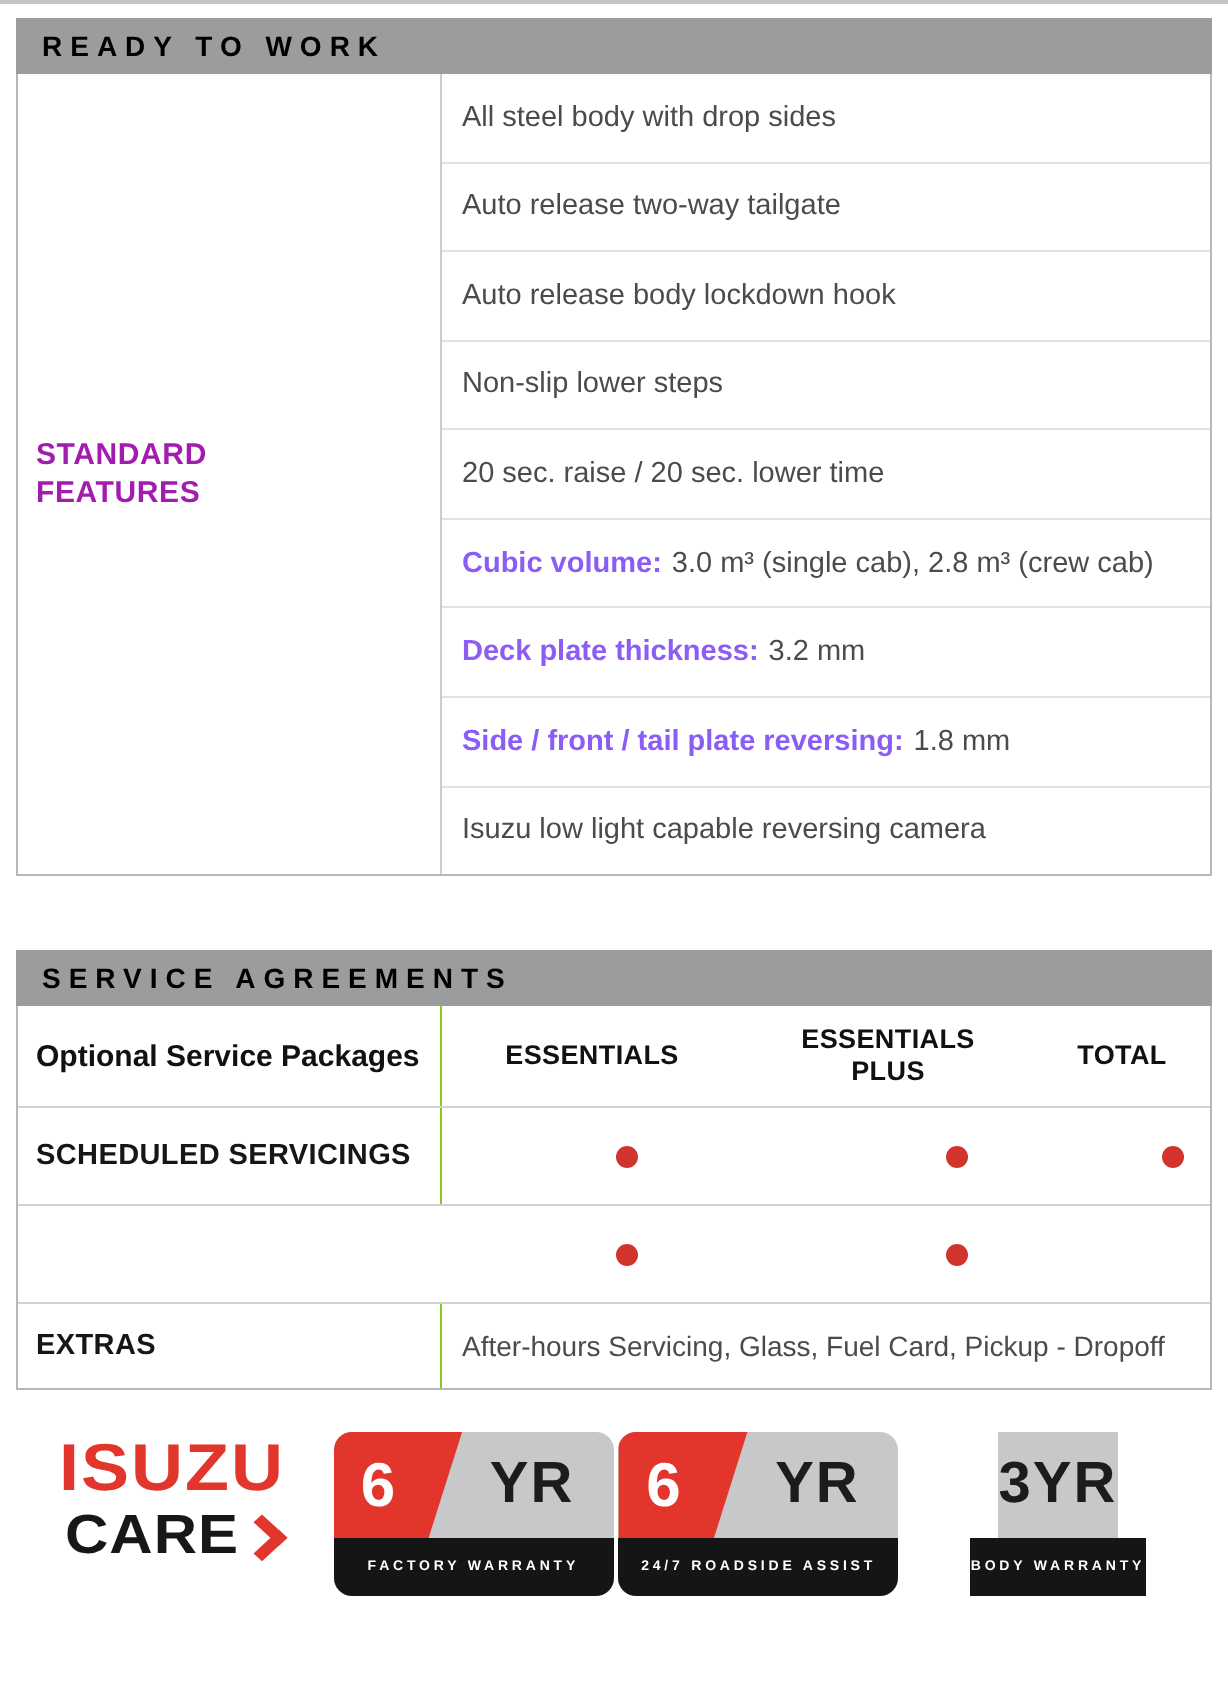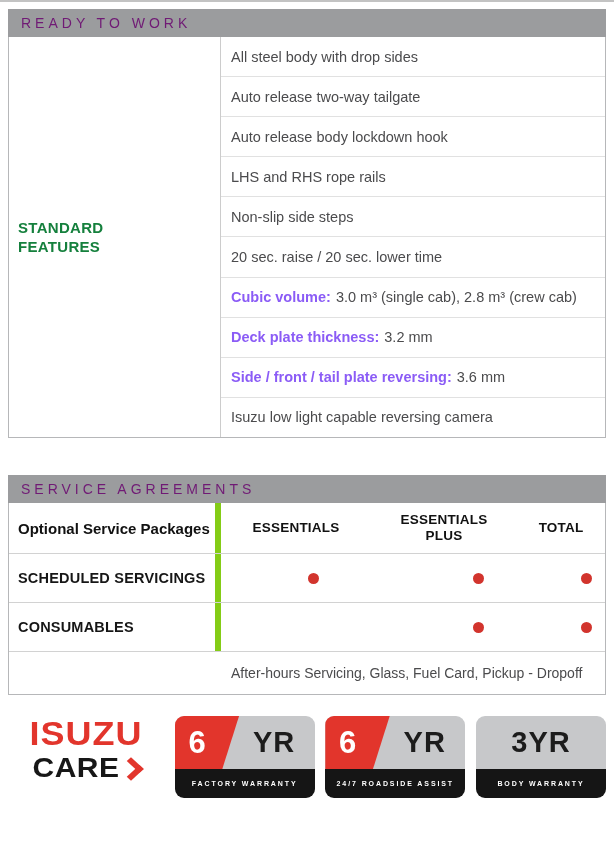--- a/index.html
+++ b/index.html
@@ -7,39 +7,39 @@
     width:614px;height:853px;background:#ffffff;
     font-family:"Liberation Sans","DejaVu Sans",sans-serif;
     position:relative;overflow:hidden;
     -webkit-font-smoothing:antialiased;
   }
   .top-rule{height:2px;background:#c3c3c3;width:614px;}
   .content{margin:0 8px;width:598px;}
 
   
   .bar{
-    height:28px;background:var(--bar_gray,#9b9c9e);color:#701a75;
+    height:28px;background:var(--bar_gray,#9b9c9e);color:#000000;
     display:flex;align-items:center;padding-left:13px;
-    font-weight:normal;font-size:14px;letter-spacing:4px;
+    font-weight:bold;font-size:14px;letter-spacing:4px;
   }
   .section1{margin-top:7px;}
   .section2{margin-top:37px;}
 
   
   .t1{
     display:flex;height:401px;box-sizing:border-box;
     border:1px solid #b6b7b9;border-top:none;
   }
   .t1-left{
     width:212px;box-sizing:border-box;flex:0 0 212px;
     border-right:1px solid #cccccc;
     display:flex;align-items:center;padding-left:9px;
   }
   .t1-label{
-    font-weight:bold;font-size:15px;line-height:1.3;color:#15803d;
+    font-weight:bold;font-size:15px;line-height:1.3;color:#a21caf;
     letter-spacing:.3px;width:105px;
   }
   .t1-right{flex:1;display:flex;flex-direction:column;min-width:0;}
   .feat-row{
     flex:1;display:flex;align-items:center;padding-left:10px;
     border-top:1px solid #e1e1e1;white-space:nowrap;overflow:hidden;
   }
   .feat-row:first-child{border-top:none;}
   .feat-text{font-size:14.5px;color:#4b4b4d;}
   .feat-bold{font-weight:bold;font-size:14.5px;color:#8b5cf6;}
@@ -48,21 +48,21 @@
   
   .t2{box-sizing:border-box;border:1px solid #b6b7b9;border-top:none;}
   .t2-row{
     display:grid;grid-template-columns:212px 150px 146px 1fr;
     align-items:center;
   }
   .t2-row + .t2-row{border-top:1px solid #d2d2d2;}
   .t2-cell0{
     align-self:stretch;display:flex;align-items:center;
     padding-left:9px;box-sizing:border-box;
-    border-right:6px solid #84cc16;
+    border-right:1px solid #84cc16;
   }
   .t2-head{height:50px;}
   .t2-head .t2-cell0{font-weight:bold;font-size:15px;color:#111111;}
   .t2-colhead{
     text-align:center;font-weight:bold;font-size:13.5px;color:#111111;
     letter-spacing:.2px;white-space:pre-line;line-height:1.15;
   }
   .t2-r1,.t2-r2{height:48px;gap:17px;}
   .t2-r3{height:55px;}
   .t2-r4{height:42px;}
@@ -101,21 +101,21 @@
   .care-arrow{
     width:12px;height:12px;margin-left:2px;margin-top:2px;
     border-top:6px solid var(--red,#e2352c);
     border-right:6px solid var(--red,#e2352c);
     transform:rotate(45deg);
   }
   .badge{
     width:140px;border-radius:9px;overflow:hidden;display:flex;
     flex-direction:column;
   }
-  .badge:last-child{width:130px;}
+  .badge:last-child{width:154px;align-items:center;}
   .badge-top{
     flex:1;background:var(--silver,#c7c8ca);position:relative;
     display:flex;align-items:center;justify-content:center;
   }
   .badge-red{
     position:absolute;left:0;top:0;bottom:0;width:46%;
     background:var(--red,#e2352c);
     clip-path:polygon(0 0,100% 0,74% 100%,0 100%);
     display:flex;align-items:center;justify-content:center;
     padding-right:14%;box-sizing:border-box;
@@ -155,41 +155,37 @@
         <div class="feat-row">
             <span class="feat-bold"></span>
             <span class="feat-text">Auto release two-way tailgate</span>
           </div>
         <div class="feat-row">
             <span class="feat-bold"></span>
             <span class="feat-text">Auto release body lockdown hook</span>
           </div>
         <div class="feat-row">
             <span class="feat-bold"></span>
-            <span class="feat-text">LHS and RHS rope rails</span>
-          </div>
-        <div class="feat-row">
-            <span class="feat-bold"></span>
-            <span class="feat-text">Non-slip side steps</span>
+            <span class="feat-text">Non-slip lower steps</span>
           </div>
         <div class="feat-row">
             <span class="feat-bold"></span>
             <span class="feat-text">20 sec. raise / 20 sec. lower time</span>
           </div>
         <div class="feat-row">
             <span class="feat-bold">Cubic volume:</span>
             <span class="feat-text">3.0 m³ (single cab), 2.8 m³ (crew cab)</span>
           </div>
         <div class="feat-row">
             <span class="feat-bold">Deck plate thickness:</span>
             <span class="feat-text">3.2 mm</span>
           </div>
         <div class="feat-row">
             <span class="feat-bold">Side / front / tail plate reversing:</span>
-            <span class="feat-text">3.6 mm</span>
+            <span class="feat-text">1.8 mm</span>
           </div>
         <div class="feat-row">
             <span class="feat-bold"></span>
             <span class="feat-text">Isuzu low light capable reversing camera</span>
           </div>
       </div>
     </div>
   </div>
 
   <div class="section2">
@@ -211,34 +207,34 @@
           </div>
         <div class="dot-cell">
             <span class="dot"></span>
           </div>
         <div class="dot-cell">
             <span class="dot"></span>
           </div>
       </div>
 
       <div class="t2-row t2-r2">
-        <div class="t2-cell0 t2-rowlabel">CONSUMABLES</div>
         <div class="dot-cell">
             <span class="dot" style="visibility: hidden;"></span>
           </div>
         <div class="dot-cell">
             <span class="dot"></span>
           </div>
         <div class="dot-cell">
             <span class="dot"></span>
           </div>
       </div>
 
 
       <div class="t2-row t2-r4">
+        <div class="t2-cell0 t2-rowlabel">EXTRAS</div>
         <div class="extras-cell">After-hours Servicing, Glass, Fuel Card, Pickup - Dropoff</div>
       </div>
 
     </div>
   </div>
 
   <div class="footer">
 
     <div class="logo">
       <div class="logo-brand">ISUZU</div>

